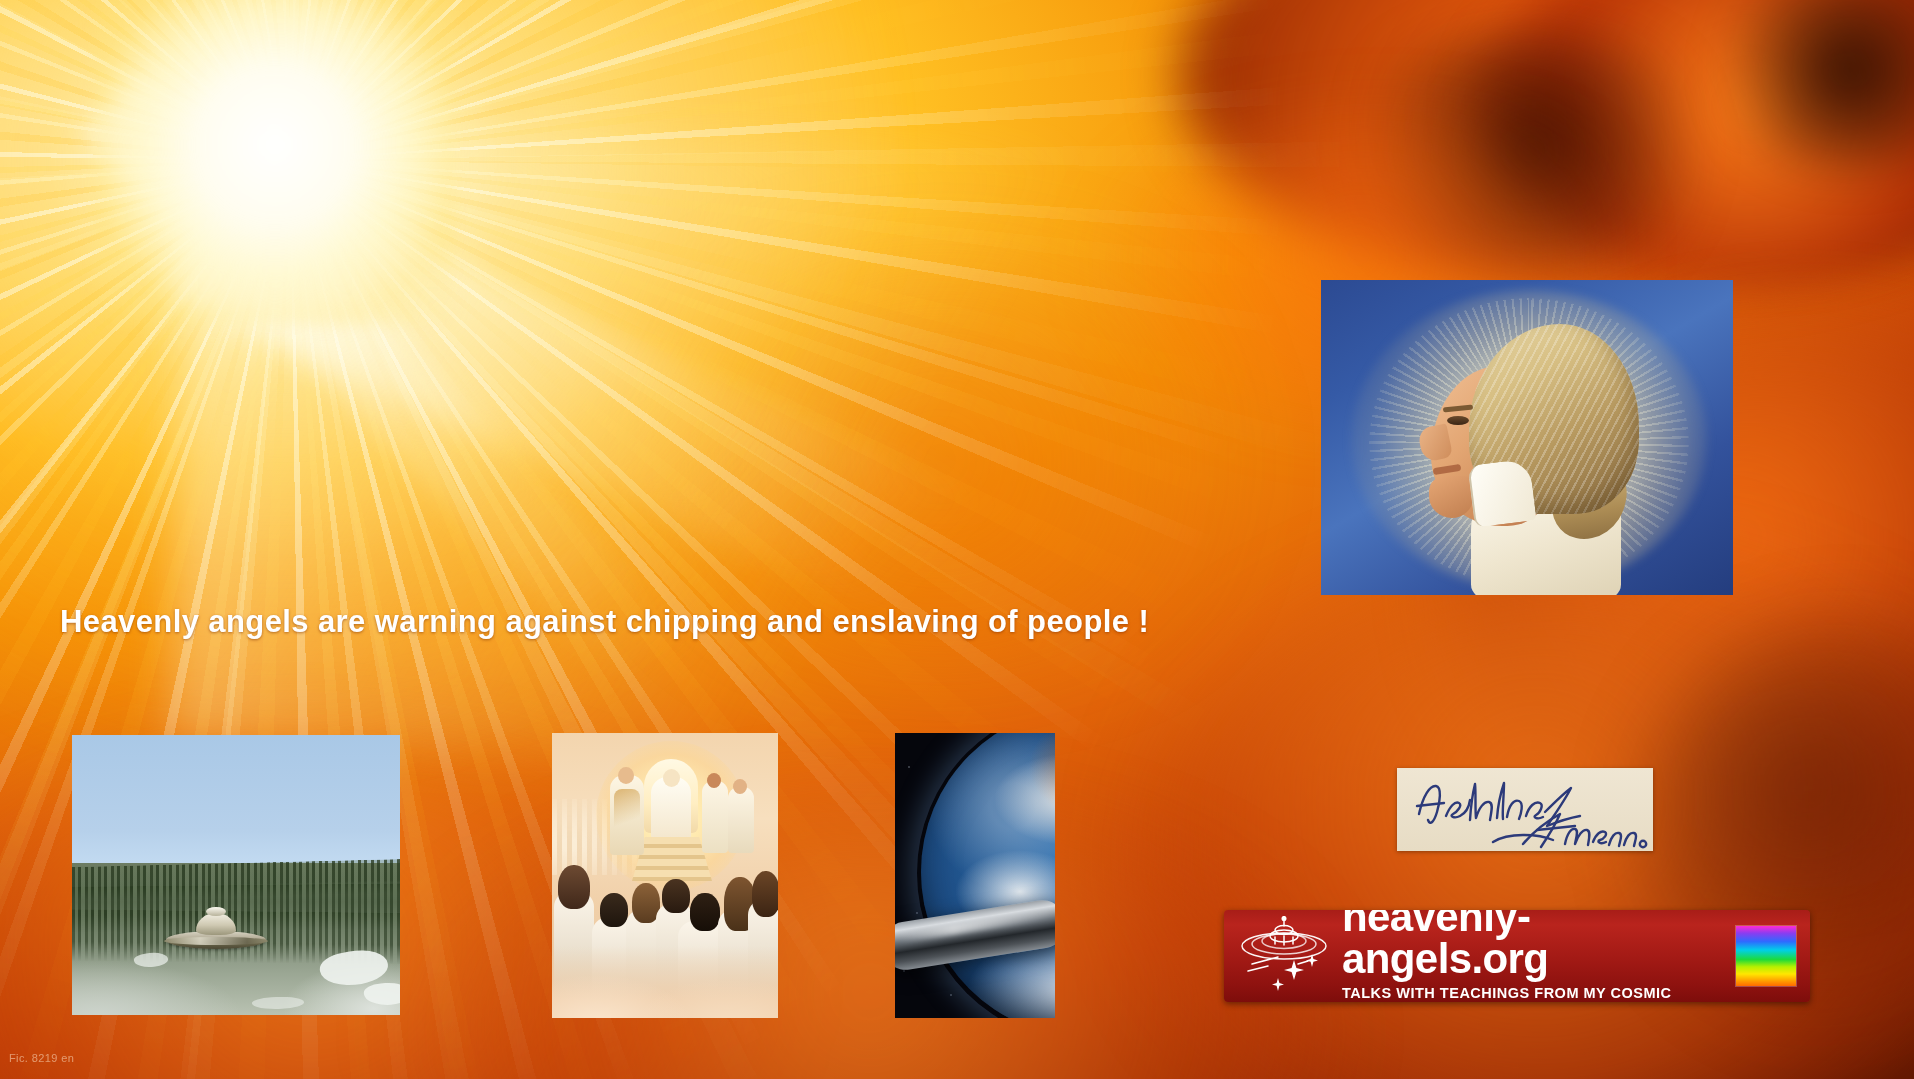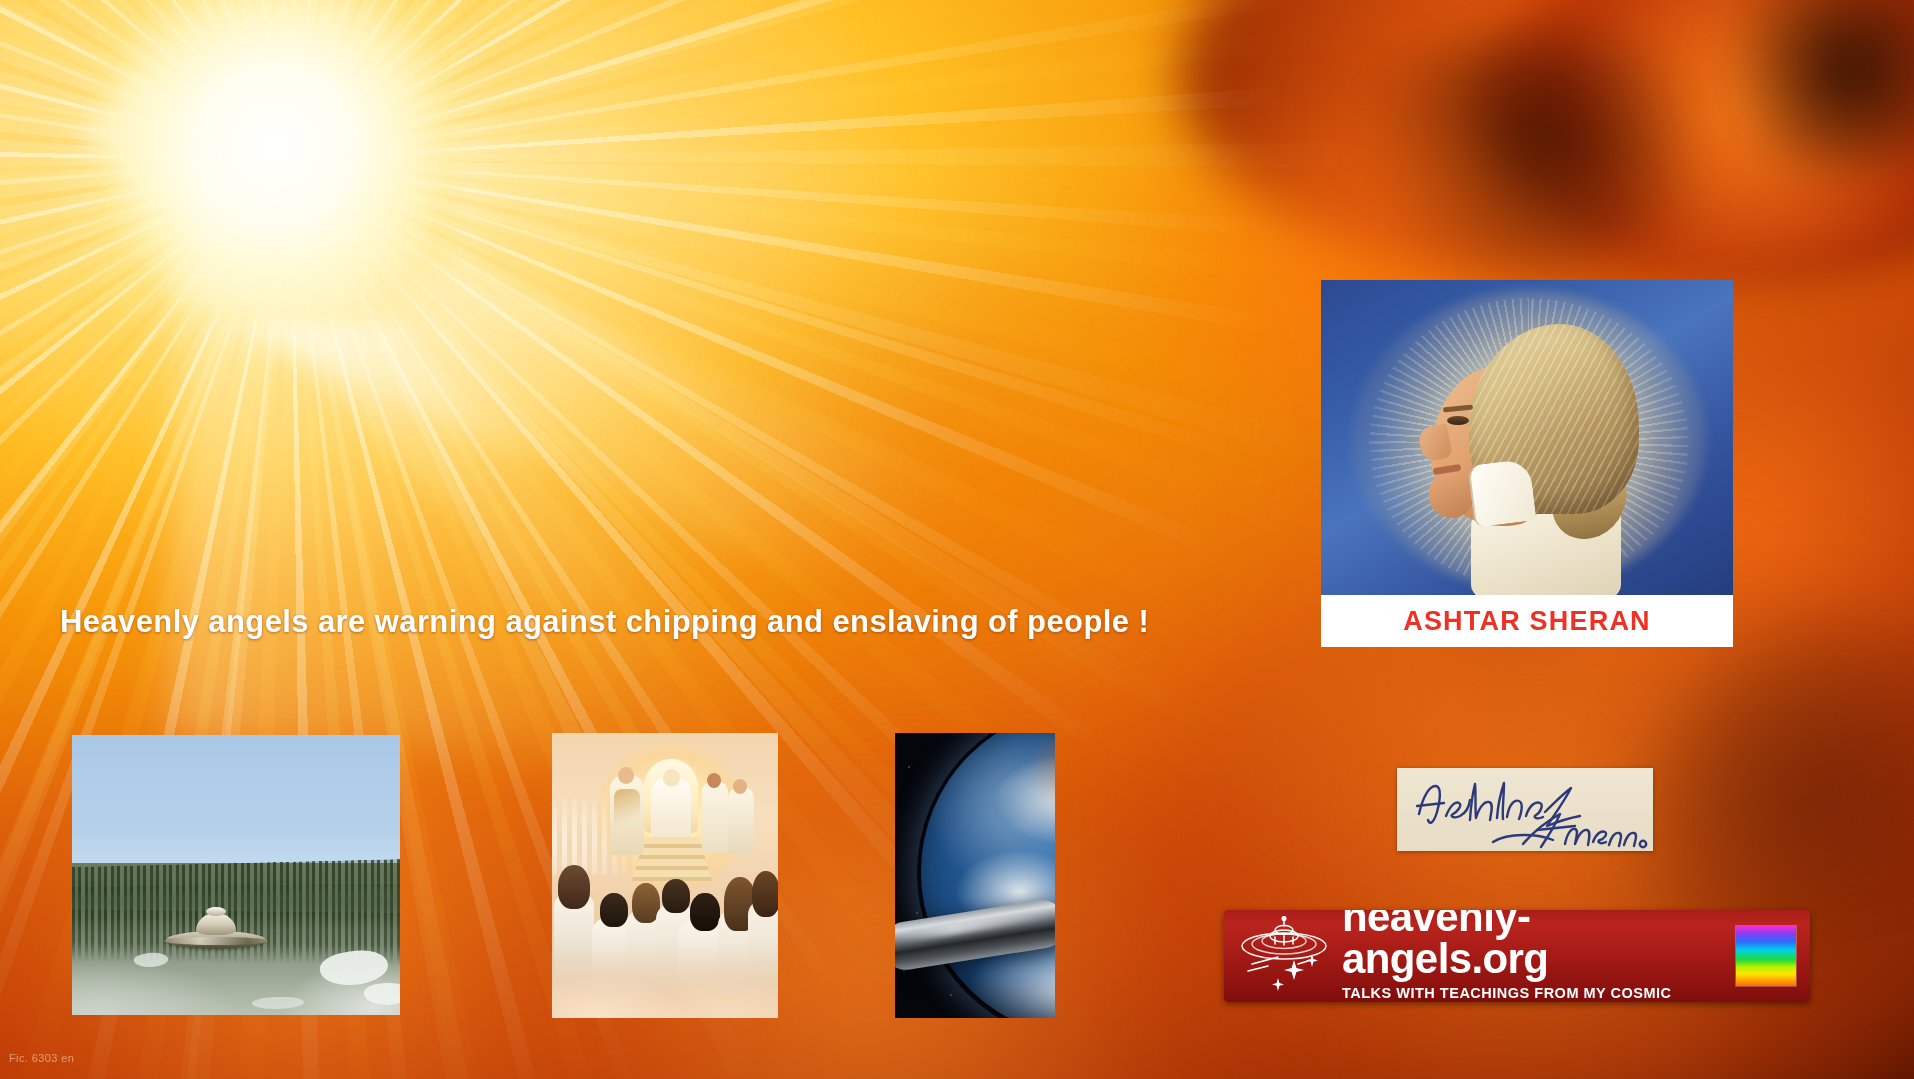--- a/index.html
+++ b/index.html
@@ -369,23 +369,20 @@
     <div class="face"></div>
     <div class="hair"></div>
     <div class="profile-nose"></div>
     <div class="profile-chin"></div>
     <div class="brow"></div>
     <div class="eye"></div>
     <div class="lips"></div>
     <div class="collar"></div>
   </div>
 
-  <div class="panel" id="portrait-caption">
-    <span>ASHTAR  SHERAN</span>
-  </div>
 
   <div class="panel" id="signature-card">
     <svg width="256" height="83" viewBox="0 0 256 83">
       <g fill="none" stroke="#2c3a7a" stroke-width="2.4" stroke-linecap="round" stroke-linejoin="round">
         <path d="M22 46 C26 28, 33 17, 39 18 C45 19, 43 34, 40 44 C37 54, 33 58, 31 52"></path>
         <path d="M20 38 L47 35"></path>
         <path d="M49 48 C53 38, 58 33, 62 35 C66 37, 60 44, 56 46 C52 48, 57 51, 63 48 C69 45, 72 39, 73 32"></path>
         <path d="M73 52 C74 36, 76 24, 78 16 C79 25, 78 42, 79 50 C82 40, 87 33, 92 34 C97 35, 94 45, 93 52"></path>
         <path d="M100 50 C101 36, 104 24, 107 15 C107 28, 105 43, 106 51"></path>
         <path d="M110 49 C112 37, 117 31, 122 33 C127 35, 124 46, 122 51"></path>
@@ -425,15 +422,15 @@
         </g>
       </svg>
     </div>
     <div class="banner-text">
       <div class="banner-domain">heavenly-angels.org</div>
       <div class="banner-tagline">TALKS WITH TEACHINGS FROM MY COSMIC FRIENDS</div>
     </div>
     <div class="banner-rainbow"></div>
   </div>
 
-  <div id="corner-caption">Fic. 6303 en</div>
+  <div id="corner-caption">Fic. 8219 en</div>
 
 </div>
 
 </body></html>

